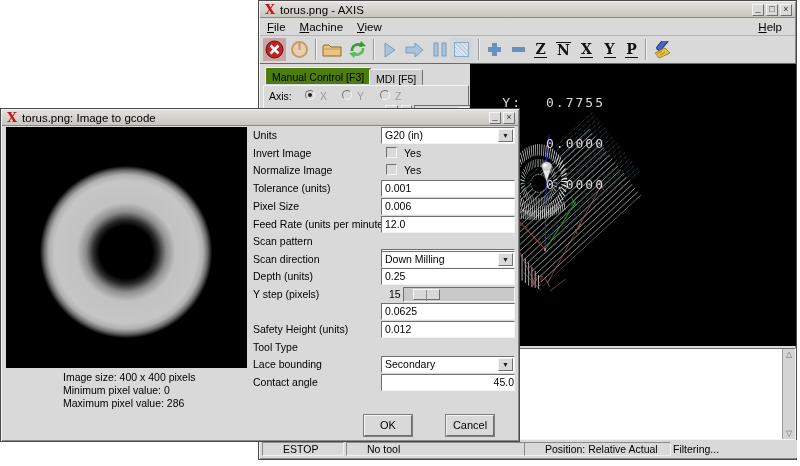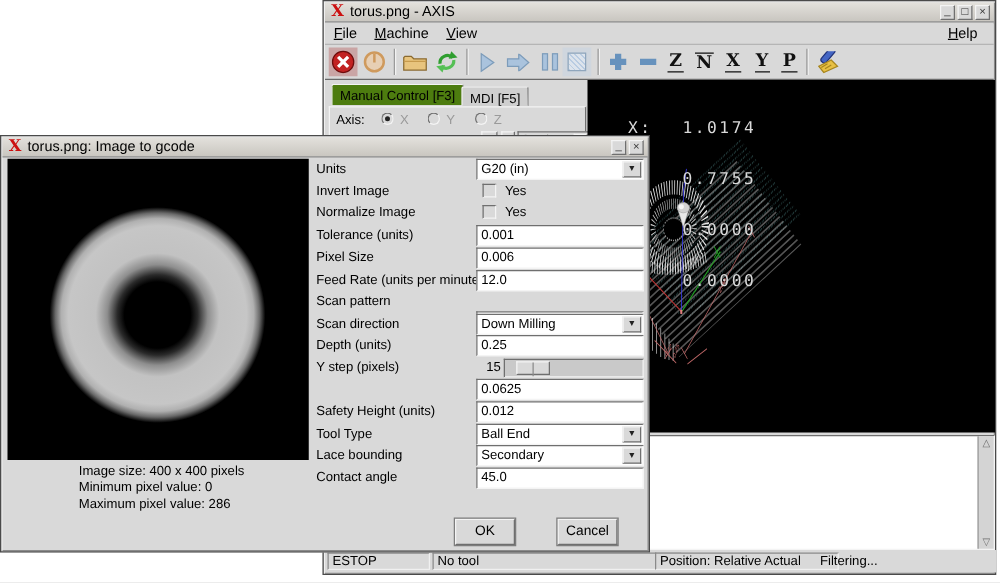--- a/index.html
+++ b/index.html
@@ -39,21 +39,21 @@
 
   
   .flabel { position:absolute; left:252px; width:130px; font-size:10.5px; color:#000; line-height:17px; white-space:nowrap; }
   .entry { position:absolute; left:380px; width:134px; height:17px; background:#fff; border:1px solid; border-color:#6f6f6f #f4f4f4 #f4f4f4 #6f6f6f; font-size:10.5px; line-height:15px; padding-left:3px; color:#000; }
   .ddown { position:absolute; left:380px; width:134px; height:17px; background:#fff; border:1px solid; border-color:#6f6f6f #f4f4f4 #f4f4f4 #6f6f6f; font-size:10.5px; line-height:15px; padding-left:3px; color:#000; }
   .ddown .arrowbox { position:absolute; right:1px; top:1px; width:15px; height:13px; background:#d9d9d9; border:1px solid; border-color:#f4f4f4 #6f6f6f #6f6f6f #f4f4f4; text-align:center; font-size:7px; line-height:12px; color:#222; }
   .chk { position:absolute; left:385px; width:11px; height:11px; background:#d9d9d9; border:1px solid; border-color:#6f6f6f #f4f4f4 #f4f4f4 #6f6f6f; }
   .chklbl { position:absolute; left:403px; font-size:10.5px; line-height:13px; color:#000; }
   .btn { position:absolute; height:21px; background:#d9d9d9; border:1px solid; border-color:#f4f4f4 #6f6f6f #6f6f6f #f4f4f4; outline:1px solid #7d7d7d; font-size:11px; text-align:center; line-height:19px; color:#000; }
 
-  .statuscell { position:absolute; top:2px; height:14px; border:1px solid; border-color:#8a8a8a #f0f0f0 #f0f0f0 #8a8a8a; font-size:10.5px; line-height:12px; padding-left:3px; color:#000; background:#d9d9d9; white-space:nowrap; overflow:hidden; }
+  .statuscell { position:absolute; top:2px; height:14px; border:1px solid; border-color:#8a8a8a #f0f0f0 #f0f0f0 #8a8a8a; font-size:10.5px; line-height:12px; padding-left:20px; color:#000; background:#d9d9d9; white-space:nowrap; overflow:hidden; }
 
   u { text-decoration:underline; }
 </style>
 </head>
 <body>
 
 <div class="abs win" style="left:258px; top:0; width:539px; height:460px;">
 
   <div class="titlebar">
     <span class="xlogo">X</span>
@@ -241,21 +241,20 @@
       </g>
       <g fill="#c46a6a" font-family="Liberation Sans, sans-serif" font-size="9">
         <text x="533" y="283" transform="rotate(46 533 283)">2.34</text>
         <text x="728" y="272" transform="rotate(-42 728 272)">2.46</text>
         <text x="622" y="334" transform="rotate(-35 622 334)" font-size="8">0.12</text>
         <text x="638" y="338" transform="rotate(-55 638 338)" font-size="8">-0.25</text>
       </g>
     </svg>
 
     <div class="dro abs" style="left:0; top:5px;">
-      <div><span class="lbl">X:</span><span class="val">1.0174</span></div>
       <div><span class="lbl">Y:</span><span class="val">0.7755</span></div>
       <div><span class="lbl">Z:</span><span class="val">0.0000</span></div>
       <div><span class="lbl">Vel:</span><span class="val">0.0000</span></div>
     </div>
   </div>
 
   <div class="abs sunken" style="left:211px; top:347px; width:326px; height:92px; background:#fff;">
     <div class="abs" style="right:0; top:0; width:13px; height:90px; background:#d4d4d4; border-left:1px solid #9a9a9a;">
       <div style="font-size:8px; color:#6f6f6f; text-align:center; line-height:11px;">△</div>
       <div style="position:absolute; bottom:0; width:100%; font-size:8px; color:#6f6f6f; text-align:center; line-height:11px;">▽</div>
@@ -338,29 +337,25 @@
       <div style="position:absolute; left:12px; top:0; width:1px; height:11px; background:#8a8a8a;"></div>
     </div>
   </div>
 
   <div class="entry" style="top:194px;">0.0625</div>
 
   <div class="flabel" style="top:212px;">Safety Height (units)</div>
   <div class="entry" style="top:212px;">0.012</div>
 
   <div class="flabel" style="top:230px;">Tool Type</div>
-  <div class="ddown" style="top:230px;">
-    <span>Ball End</span>
-    <span class="arrowbox">▼</span>
-  </div>
 
   <div class="flabel" style="top:247px;">Lace bounding</div>
   <div class="ddown" style="top:247px;">
     <span>Secondary</span>
     <span class="arrowbox">▼</span>
   </div>
 
   <div class="flabel" style="top:265px;">Contact angle</div>
-  <div class="entry" style="top:265px;">45.0</div>
+  <div class="entry" style="top:265px;text-align:right;">45.0</div>
 
   <div class="btn" style="left:363px; top:306px; width:48px;">OK</div>
   <div class="btn" style="left:445px; top:306px; width:48px;">Cancel</div>
 </div>
 
 </body></html>

